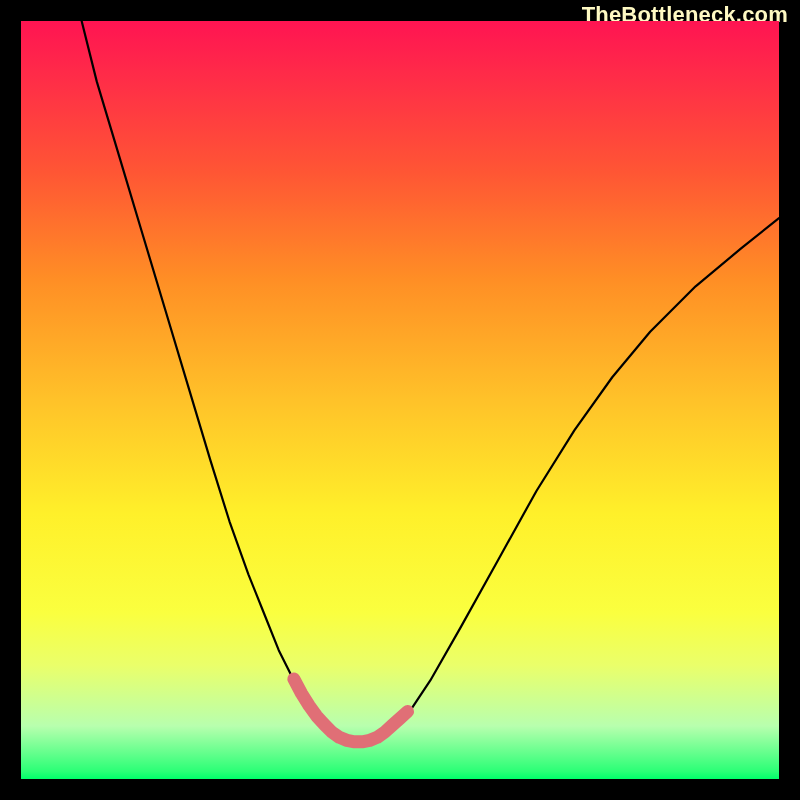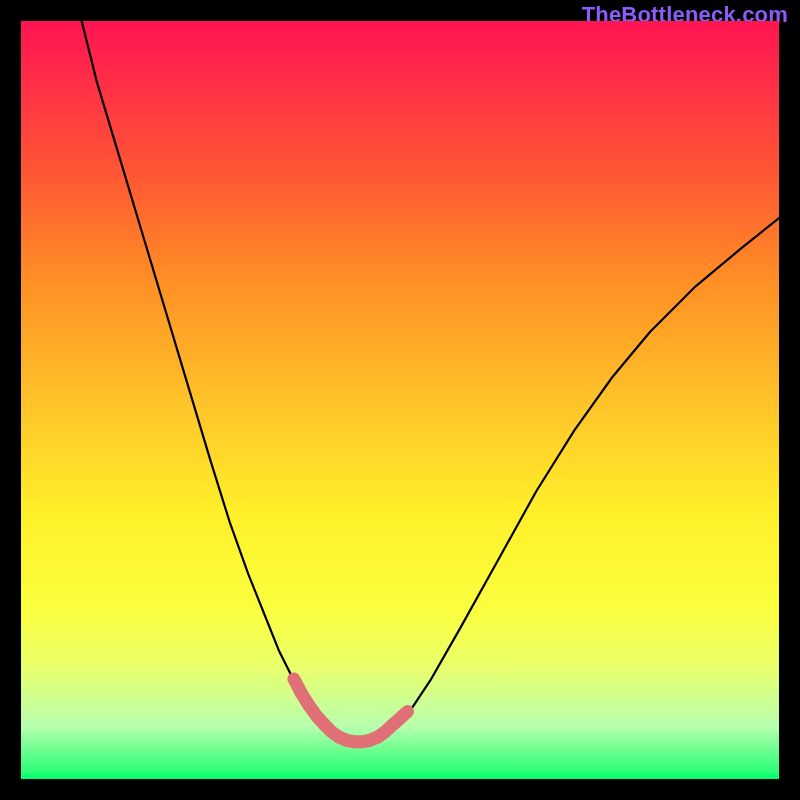--- a/index.html
+++ b/index.html
@@ -46,21 +46,21 @@
       #eaff6a 85%,
       #b8ffae 93%,
       #2bff76 99%,
       #00ff6a 100%
     );
   }
   .watermark {
     position: absolute;
     top: 2px;
     right: 12px;
-    color: #8b5cf6;
+    color: #fef9c3;
     font-size: 22px;
     font-weight: 600;
     letter-spacing: 0.2px;
     user-select: none;
   }
   svg.curve {
     position: absolute;
     left: 0;
     top: 0;
     width: 758px;

